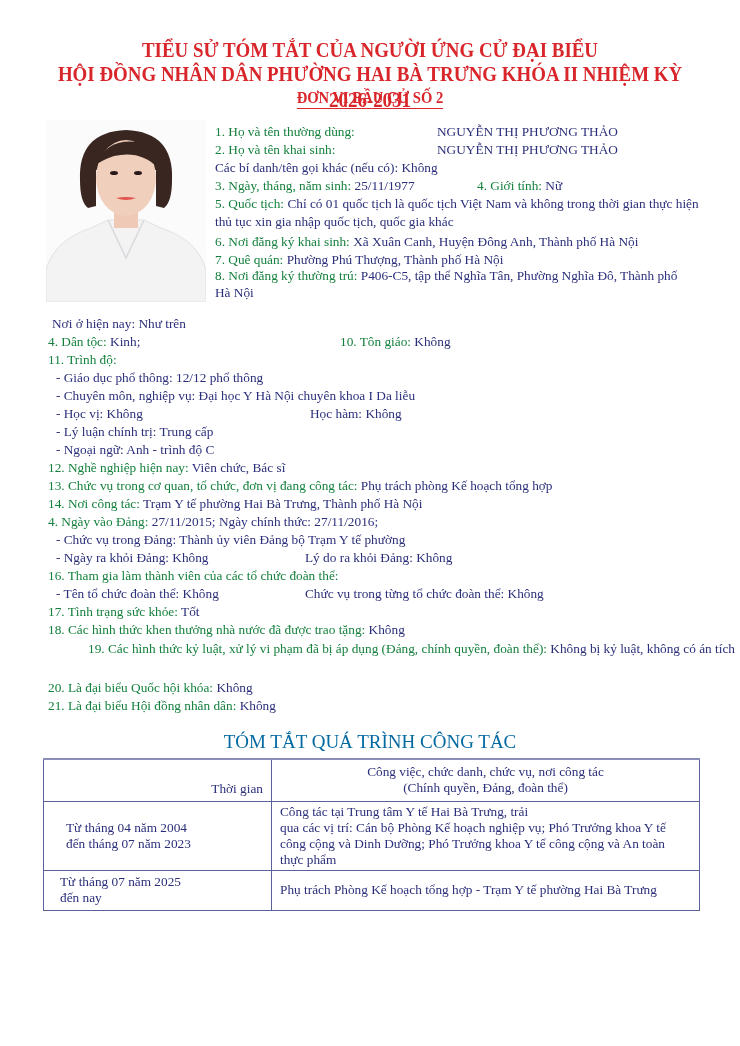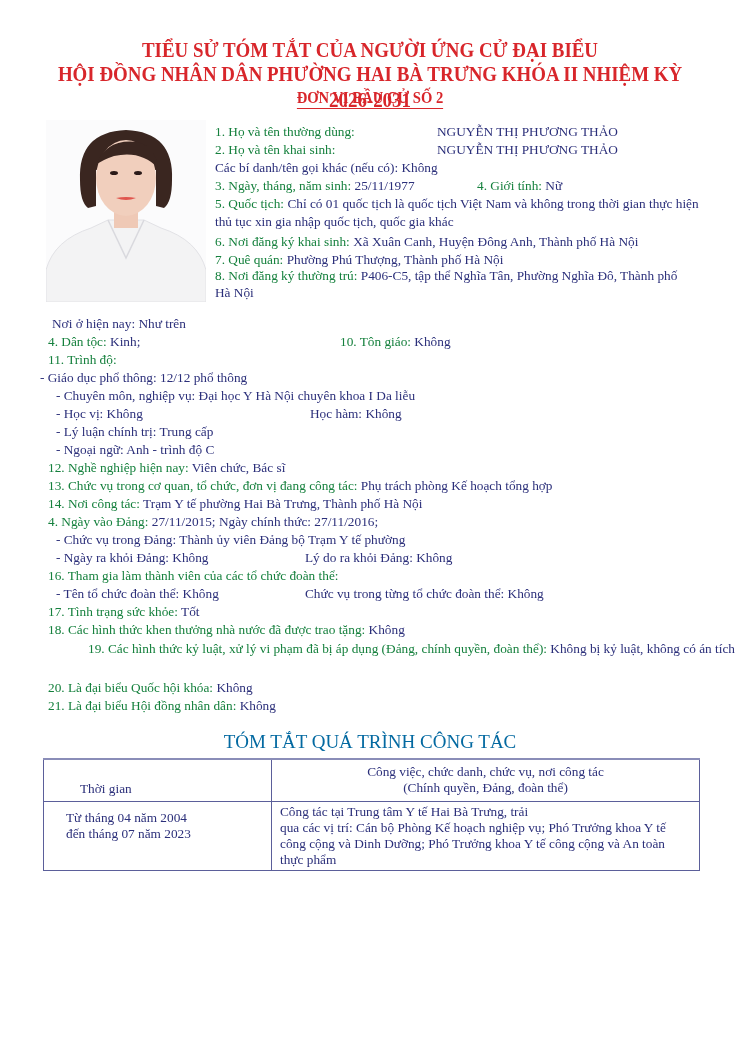--- a/index.html
+++ b/index.html
@@ -32,21 +32,21 @@
   table.hist {
     position: absolute; left: 43px; top: 758px; width: 657px;
     border-collapse: collapse; font-size: 13.3px; color: #2b2f7a;
   }
   table.hist th, table.hist td {
     border: 1px solid #5b5f9a; padding: 2px 8px; vertical-align: middle;
     line-height: 16px;
   }
   table.hist th { font-weight: normal; }
   table.hist td.time { width: 197px; padding-left: 22px; }
-  table.hist th.timeh { text-align: left; padding-left: 36px; vertical-align: bottom; padding-bottom: 4px; }
+  table.hist th.timeh { text-align: right; padding-left: 36px; vertical-align: bottom; padding-bottom: 4px; }
   table.hist tr.hrow { height: 42px; }
   table.hist tr.hrow th { border-top: 2px solid #8a8db8; }
 </style>
 </head>
 <body>
 
 <div class="title t1">TIỂU SỬ TÓM TẮT CỦA NGƯỜI ỨNG CỬ ĐẠI BIỂU</div>
 <div class="title t2">HỘI ĐỒNG NHÂN DÂN PHƯỜNG HAI BÀ TRƯNG KHÓA II NHIỆM KỲ 2026-2031</div>
 <div class="title t3"><span>ĐƠN VỊ BẦU CỬ SỐ 2</span></div>
 
@@ -74,21 +74,21 @@
 <div class="line" style="left:477px; top:177px;"><b>4. Giới tính:</b><span> Nữ</span></div>
 <div class="line wrap" style="left:215px; top:195px; width:485px; line-height:18px;"><b>5. Quốc tịch:</b><span> Chỉ có 01 quốc tịch là quốc tịch Việt Nam và không trong thời gian thực hiện thủ tục xin gia nhập quốc tịch, quốc gia khác</span></div>
 <div class="line" style="left:215px; top:233px;"><b>6. Nơi đăng ký khai sinh:</b><span> Xã Xuân Canh, Huyện Đông Anh, Thành phố Hà Nội</span></div>
 <div class="line" style="left:215px; top:251px;"><b>7. Quê quán:</b><span> Phường Phú Thượng, Thành phố Hà Nội</span></div>
 <div class="line wrap" style="left:215px; top:267px; width:470px;"><b>8. Nơi đăng ký thường trú:</b><span> P406-C5, tập thể Nghĩa Tân, Phường Nghĩa Đô, Thành phố Hà Nội</span></div>
 
 <div class="line" style="left:52px; top:315px;">Nơi ở hiện nay: Như trên</div>
 <div class="line" style="left:48px; top:333px;"><b>4. Dân tộc:</b><span> Kinh;</span></div>
 <div class="line" style="left:297px; top:333px;margin-left:43px;"><b>10. Tôn giáo:</b><span> Không</span></div>
 <div class="line" style="left:48px; top:351px;"><b>11. Trình độ:</b></div>
-<div class="line" style="left:40px; top:369px;text-align:center;">- Giáo dục phổ thông: 12/12 phổ thông</div>
+<div class="line" style="left:56px; top:369px;text-align:center;">- Giáo dục phổ thông: 12/12 phổ thông</div>
 <div class="line" style="left:56px; top:387px;">- Chuyên môn, nghiệp vụ: Đại học Y Hà Nội chuyên khoa I Da liễu</div>
 <div class="line" style="left:56px; top:405px;">- Học vị: Không</div>
 <div class="line" style="left:310px; top:405px;">Học hàm: Không</div>
 <div class="line" style="left:56px; top:423px;">- Lý luận chính trị: Trung cấp</div>
 <div class="line" style="left:56px; top:441px;">- Ngoại ngữ: Anh - trình độ C</div>
 <div class="line" style="left:48px; top:459px;"><b>12. Nghề nghiệp hiện nay:</b><span> Viên chức, Bác sĩ</span></div>
 <div class="line" style="left:48px; top:477px;"><b>13. Chức vụ trong cơ quan, tổ chức, đơn vị đang công tác:</b><span> Phụ trách phòng Kế hoạch tổng hợp</span></div>
 <div class="line" style="left:48px; top:495px;"><b>14. Nơi công tác:</b><span> Trạm Y tế phường Hai Bà Trưng, Thành phố Hà Nội</span></div>
 <div class="line" style="left:48px; top:513px;"><b>4. Ngày vào Đảng:</b><span> 27/11/2015;  Ngày chính thức: 27/11/2016;</span></div>
 <div class="line" style="left:56px; top:531px;">- Chức vụ trong Đảng: Thành ủy viên Đảng bộ Trạm Y tế  phường</div>
@@ -108,23 +108,30 @@
 <table class="hist">
   <tbody>
       <tr class="hrow">
     <th class="timeh">Thời gian</th>
     <th style="text-align:center;">
       <div>Công việc, chức danh, chức vụ, nơi công tác</div>
       <div>(Chính quyền, Đảng, đoàn thể)</div>
     </th>
   </tr>
   <tr style="height:54px;">
-    <td class="time" style="vertical-align:top; padding-top:8px;">
+    <td class="time" style="vertical-align:top; padding-top:18px;">
           <div>Từ tháng 04 năm 2004</div>
           <div>đến tháng 07 năm 2023</div>
         </td>
     <td>
           <div>Công tác tại Trung tâm Y tế Hai Bà Trưng, trải</div>
           <div>qua các vị trí: Cán bộ Phòng Kế hoạch nghiệp vụ; Phó Trưởng khoa Y tế công cộng và Dinh Dưỡng; Phó Trưởng khoa Y tế công cộng và An toàn thực phẩm</div>
         </td>
   </tr>
+  <tr style="height:40px;">
+    <td class="time" style="padding-left:16px;">
+          <div>Từ tháng 07 năm 2025</div>
+          <div>đến nay</div>
+        </td>
+    <td>Phụ trách Phòng Kế hoạch tổng hợp - Trạm Y tế phường Hai Bà Trưng</td>
+  </tr>
 </tbody>
   </table>
 
 </body></html>

